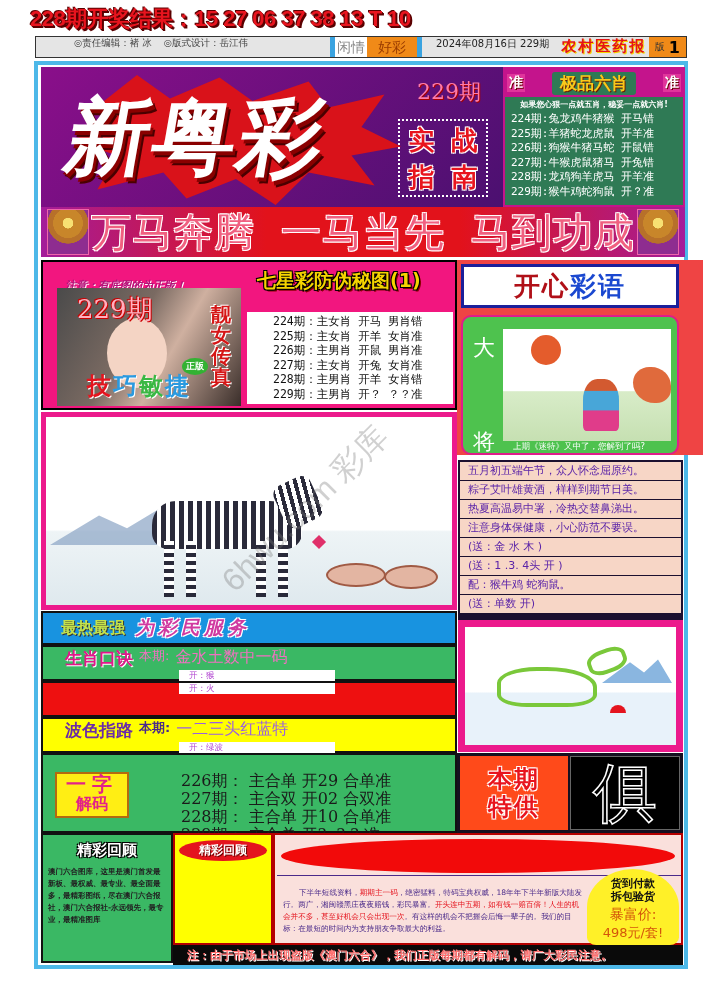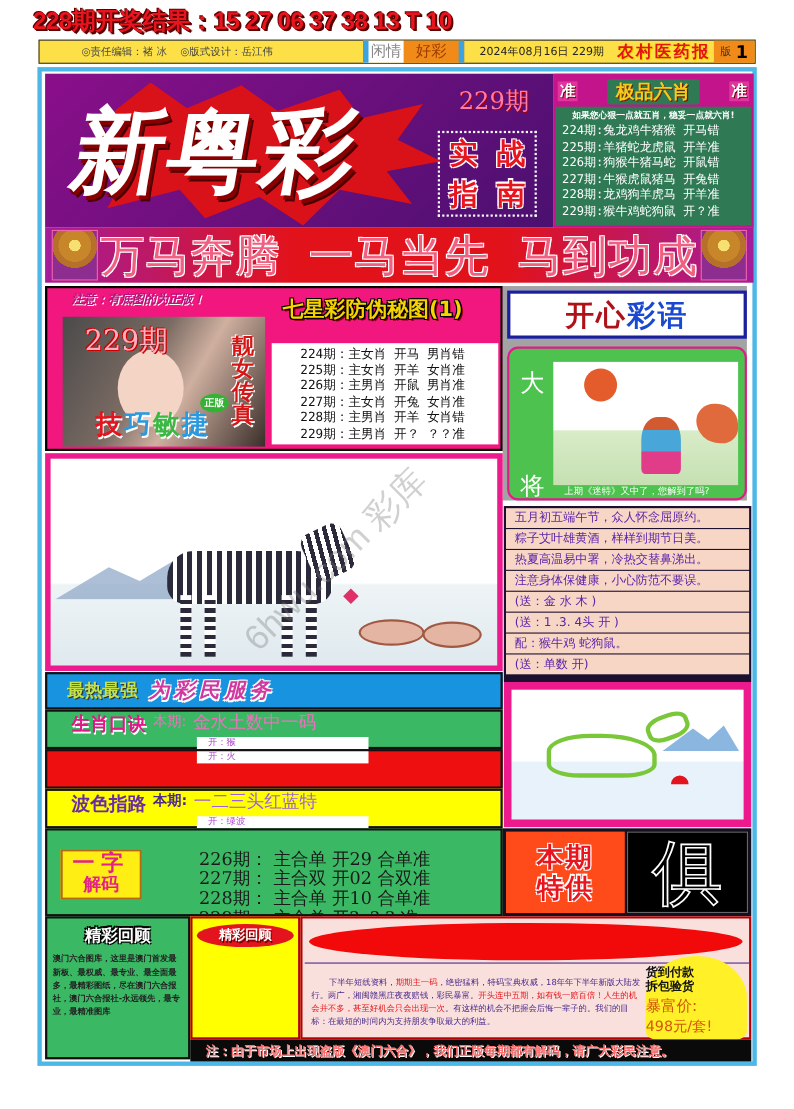--- a/index.html
+++ b/index.html
@@ -1,19 +1,19 @@
 <!DOCTYPE html>
 <html><head>
 <meta charset="utf-8">
 <style>
 *{box-sizing:border-box;margin:0;padding:0}
 body{width:722px;height:1008px;background:#fff;position:relative;font-family:"DejaVu Sans",sans-serif;overflow:hidden}
 .abs{position:absolute}
 .result{left:30px;top:4px;font-family:"Liberation Sans",sans-serif;font-weight:bold;font-size:22px;color:#e8141e;letter-spacing:-0.5px;text-shadow:1px 1px 0 #5a0000,2px 2px 0 #5a0000,-1px -1px 0 #5a0000}
-.header{left:35px;top:36px;width:652px;height:22px;border:1px solid #333;background:#fde047;display:flex;align-items:center;font-size:10px;color:#333}
+.header{left:35px;top:36px;width:652px;height:22px;border:1px solid #333;background:#e5e5e5;display:flex;align-items:flex-start;font-size:10px;color:#333}
 .header .credits{padding-left:38px;width:290px;display:flex;gap:12px;color:#444;font-size:9.5px}
 .tagbox{position:relative;display:flex;height:20px;margin-left:4px}
 .tagbox .a{background:#fff;border-left:5px solid #3aa3e0;color:#888;padding:0 2px;font-size:14px;line-height:20px;font-family:"DejaVu Serif",serif}
 .tagbox .b{background:#f08a18;color:#9a3c00;padding:0 11px;font-size:14px;line-height:20px;border-right:5px solid #3aa3e0;font-family:"DejaVu Serif",serif}
 .header .date{margin-left:14px;font-size:10px;color:#222}
 .header .paper{margin-left:12px;color:#e41515;font-weight:bold;font-size:15px;font-family:"DejaVu Serif",serif;letter-spacing:2px;text-shadow:1px 1px 0 #f5d400}
 .header .ver{margin-left:auto;background:#f08a18;height:20px;padding:0 6px;display:flex;align-items:center;gap:4px;font-size:10px}
 .header .ver b{font-size:16px;color:#000}
 .frame{left:34px;top:61px;width:654px;height:908px;border:4px solid #4db8e8;background:#fff}
 .banner{left:41px;top:67px;width:462px;height:140px;background:linear-gradient(135deg,#8a0f8a,#4b1070);overflow:hidden}
@@ -24,31 +24,31 @@
 .six{left:503px;top:67px;width:182px;height:140px;background:#2f7a55;border:2px solid #c4148c}
 .six .top{height:28px;background:#c4148c;display:flex;align-items:center;justify-content:space-between;padding:0 2px}
 .six .zhun{background:#e0359b;color:#fff;font-weight:bold;font-size:14px;padding:0 2px;text-shadow:1px 1px 0 #600}
 .six .head{background:#2f7a55;color:#f9c91a;font-weight:bold;font-size:17px;padding:0 8px;border-radius:3px;text-shadow:1px 1px 0 #6a1d00}
 .six .sub{font-size:8px;color:#fff;text-align:center;margin:2px 0;font-weight:bold}
 .six .row{font-size:11px;color:#fff;padding-left:6px;line-height:14.5px;white-space:nowrap;font-family:"DejaVu Sans Mono",monospace}
 .slogan{left:41px;top:207px;width:644px;height:50px;background:linear-gradient(90deg,#a31d9a 0%,#e2121b 35%,#e2121b 65%,#a31d9a 100%);display:flex;align-items:center;justify-content:space-between;padding:0 6px}
 .buddha{width:42px;height:46px;border:1px solid #e6a;background:radial-gradient(circle at 50% 30%,#f7e072 0 14%,#c8862a 15% 40%,#b7702a 41% 55%,#8e2d90 56%)}
 .slogan .txt{font-size:40px;color:#f06080;font-family:"DejaVu Serif",serif;letter-spacing:1px;text-shadow:1px 1px 0 #fff,-1px -1px 0 #fff,1px -1px 0 #fff,-1px 1px 0 #fff;word-spacing:12px}
 .leftblock{left:41px;top:260px;width:416px;height:150px;background:#f2167f;border:2px solid #000}
-.note{position:absolute;left:22px;top:2px;font-size:11px;font-weight:bold;color:#b3137a;text-shadow:1px 1px 0 #fff;font-style:italic}
+.note{position:absolute;left:22px;top:16px;font-size:11px;font-weight:bold;color:#b3137a;text-shadow:1px 1px 0 #fff;font-style:italic}
 .photo{position:absolute;left:14px;top:26px;width:184px;height:118px;background:linear-gradient(120deg,#4a4a4a,#7a6a62 40%,#cfb0a0 60%,#3a2e2a)}
 .photo .face{position:absolute;left:50px;top:30px;width:60px;height:70px;border-radius:50%;background:#f4d4c4}
 .photo .num{position:absolute;left:20px;top:4px;font-size:26px;color:#ffb0c0;font-family:"DejaVu Serif",serif;text-shadow:1px 1px 0 #c00,-1px -1px 0 #c00}
 .photo .side{position:absolute;right:4px;top:16px;width:26px;font-size:20px;font-weight:bold;color:#d51616;line-height:21px;text-shadow:1px 1px 0 #fff,-1px -1px 0 #fff}
 .photo .skill{position:absolute;left:30px;bottom:4px;font-size:24px;font-weight:bold;display:flex;gap:2px}
 .photo .zb{position:absolute;left:125px;top:70px;background:#33b233;color:#fff;font-size:9px;padding:2px 4px;border-radius:50%;font-weight:bold}
 .qx-title{position:absolute;left:214px;top:6px;font-size:19px;font-weight:bold;color:#f5d400;text-shadow:1px 1px 0 #000,-1px -1px 0 #000,1px -1px 0 #000,-1px 1px 0 #000,2px 2px 0 #800}
 .qx-box{position:absolute;left:204px;top:50px;width:206px;height:92px;background:#fff;padding:2px 0 0 26px}
 .qx-box div{font-size:11.5px;line-height:14.6px;color:#111;white-space:pre;font-family:"DejaVu Sans Mono",monospace}
-.happy{left:457px;top:260px;width:222px;height:195px;background:#a3a3a3}
+.happy{left:457px;top:260px;width:246px;height:195px;background:#ef4444}
 .happy .hdr{position:absolute;left:4px;top:4px;width:218px;height:44px;background:#fff;border:3px solid #1b1f9a;display:flex;align-items:center;justify-content:center;font-size:26px;font-weight:bold;letter-spacing:2px}
 .happy .card{position:absolute;left:4px;top:55px;width:218px;height:140px;background:#4ec24e;border-radius:10px;border:2px solid #e01c8a}
 .happy .scene{position:absolute;left:40px;top:12px;width:168px;height:112px;background:linear-gradient(180deg,#fff 0 55%,#d8ecc8 56%,#c6e0b2)}
 .happy .v1{position:absolute;left:10px;top:16px;font-size:22px;color:#fff}
 .happy .v2{position:absolute;left:10px;top:110px;font-size:22px;color:#fff}
 .happy .cap{position:absolute;left:50px;top:124px;font-size:8.5px;color:#fff}
 .happy .fig{position:absolute;left:80px;top:50px;width:36px;height:52px;background:linear-gradient(180deg,#d35a30 0 22%,#48a6d8 23% 60%,#e03c8a 61%);border-radius:40% 40% 10% 10%}
 .happy .rock{position:absolute;left:130px;top:38px;width:38px;height:36px;background:#e06a3c;border-radius:45% 55% 40% 60%}
 .happy .tree{position:absolute;left:28px;top:6px;width:30px;height:30px;background:#e45c2c;border-radius:50%}
 .poems{left:458px;top:460px;width:225px;height:160px;background:#1c1030;padding:2px}
@@ -94,21 +94,21 @@
 .review .h{font-size:15px;font-weight:bold;color:#fff;text-align:center;text-shadow:1px 1px 0 #000,-1px -1px 0 #000,1px -1px 0 #000,-1px 1px 0 #000;margin-bottom:6px}
 .review .t{font-size:7.5px;color:#222;line-height:12px;font-weight:bold}
 .review2{left:173px;top:833px;width:100px;height:112px;background:#ffff00;border:2px solid #b40000;padding:5px 4px}
 .review2 .pill{background:#e4141e;border-radius:50%;color:#fff;font-size:12px;font-weight:bold;text-align:center;padding:2px 0;margin-bottom:6px;text-shadow:1px 1px 0 #600}
 .review2 .t{font-size:7px;color:#222;line-height:13px;font-weight:bold}
 .adv{left:273px;top:833px;width:410px;height:112px;background:#fae0dc;border:2px solid #b40000}
 .adv .ell{position:absolute;left:6px;top:4px;width:394px;height:34px;background:#f20a0a;border-radius:50%}
 .adv .line{position:absolute;left:2px;top:40px;width:404px;height:1px;background:#4a2a8a}
 .adv .body{position:absolute;left:8px;top:52px;width:302px;font-size:7.6px;line-height:12px;color:#4a2a8a;text-indent:16px}
 .adv .body .red{color:#e4141e}
-.adv .price{position:absolute;left:312px;top:34px;width:92px;height:76px;background:#fff028;border-radius:50% 50% 10% 10%;text-align:left;padding-top:8px}
+.adv .price{position:absolute;left:312px;top:34px;width:92px;height:76px;background:#fff028;border-radius:50% 50% 10% 10%;text-align:center;padding-top:8px}
 .adv .price .a{font-size:11px;font-weight:bold;color:#111;line-height:13px}
 .adv .price .b{font-size:14px;color:#d4560a;margin-top:3px}
 .adv .price .c{font-size:13px;color:#d4560a}
 .footer{left:173px;top:945px;width:510px;height:20px;background:#0a0a0a;display:flex;align-items:center;padding-left:14px;font-size:11.5px;font-weight:bold;color:#ff7070;text-shadow:1px 1px 0 #fff}
 </style>
 </head>
 <body>
 
 <div class="abs result">228期开奖结果：15 27 06 37 38 13 T 10</div>
 

